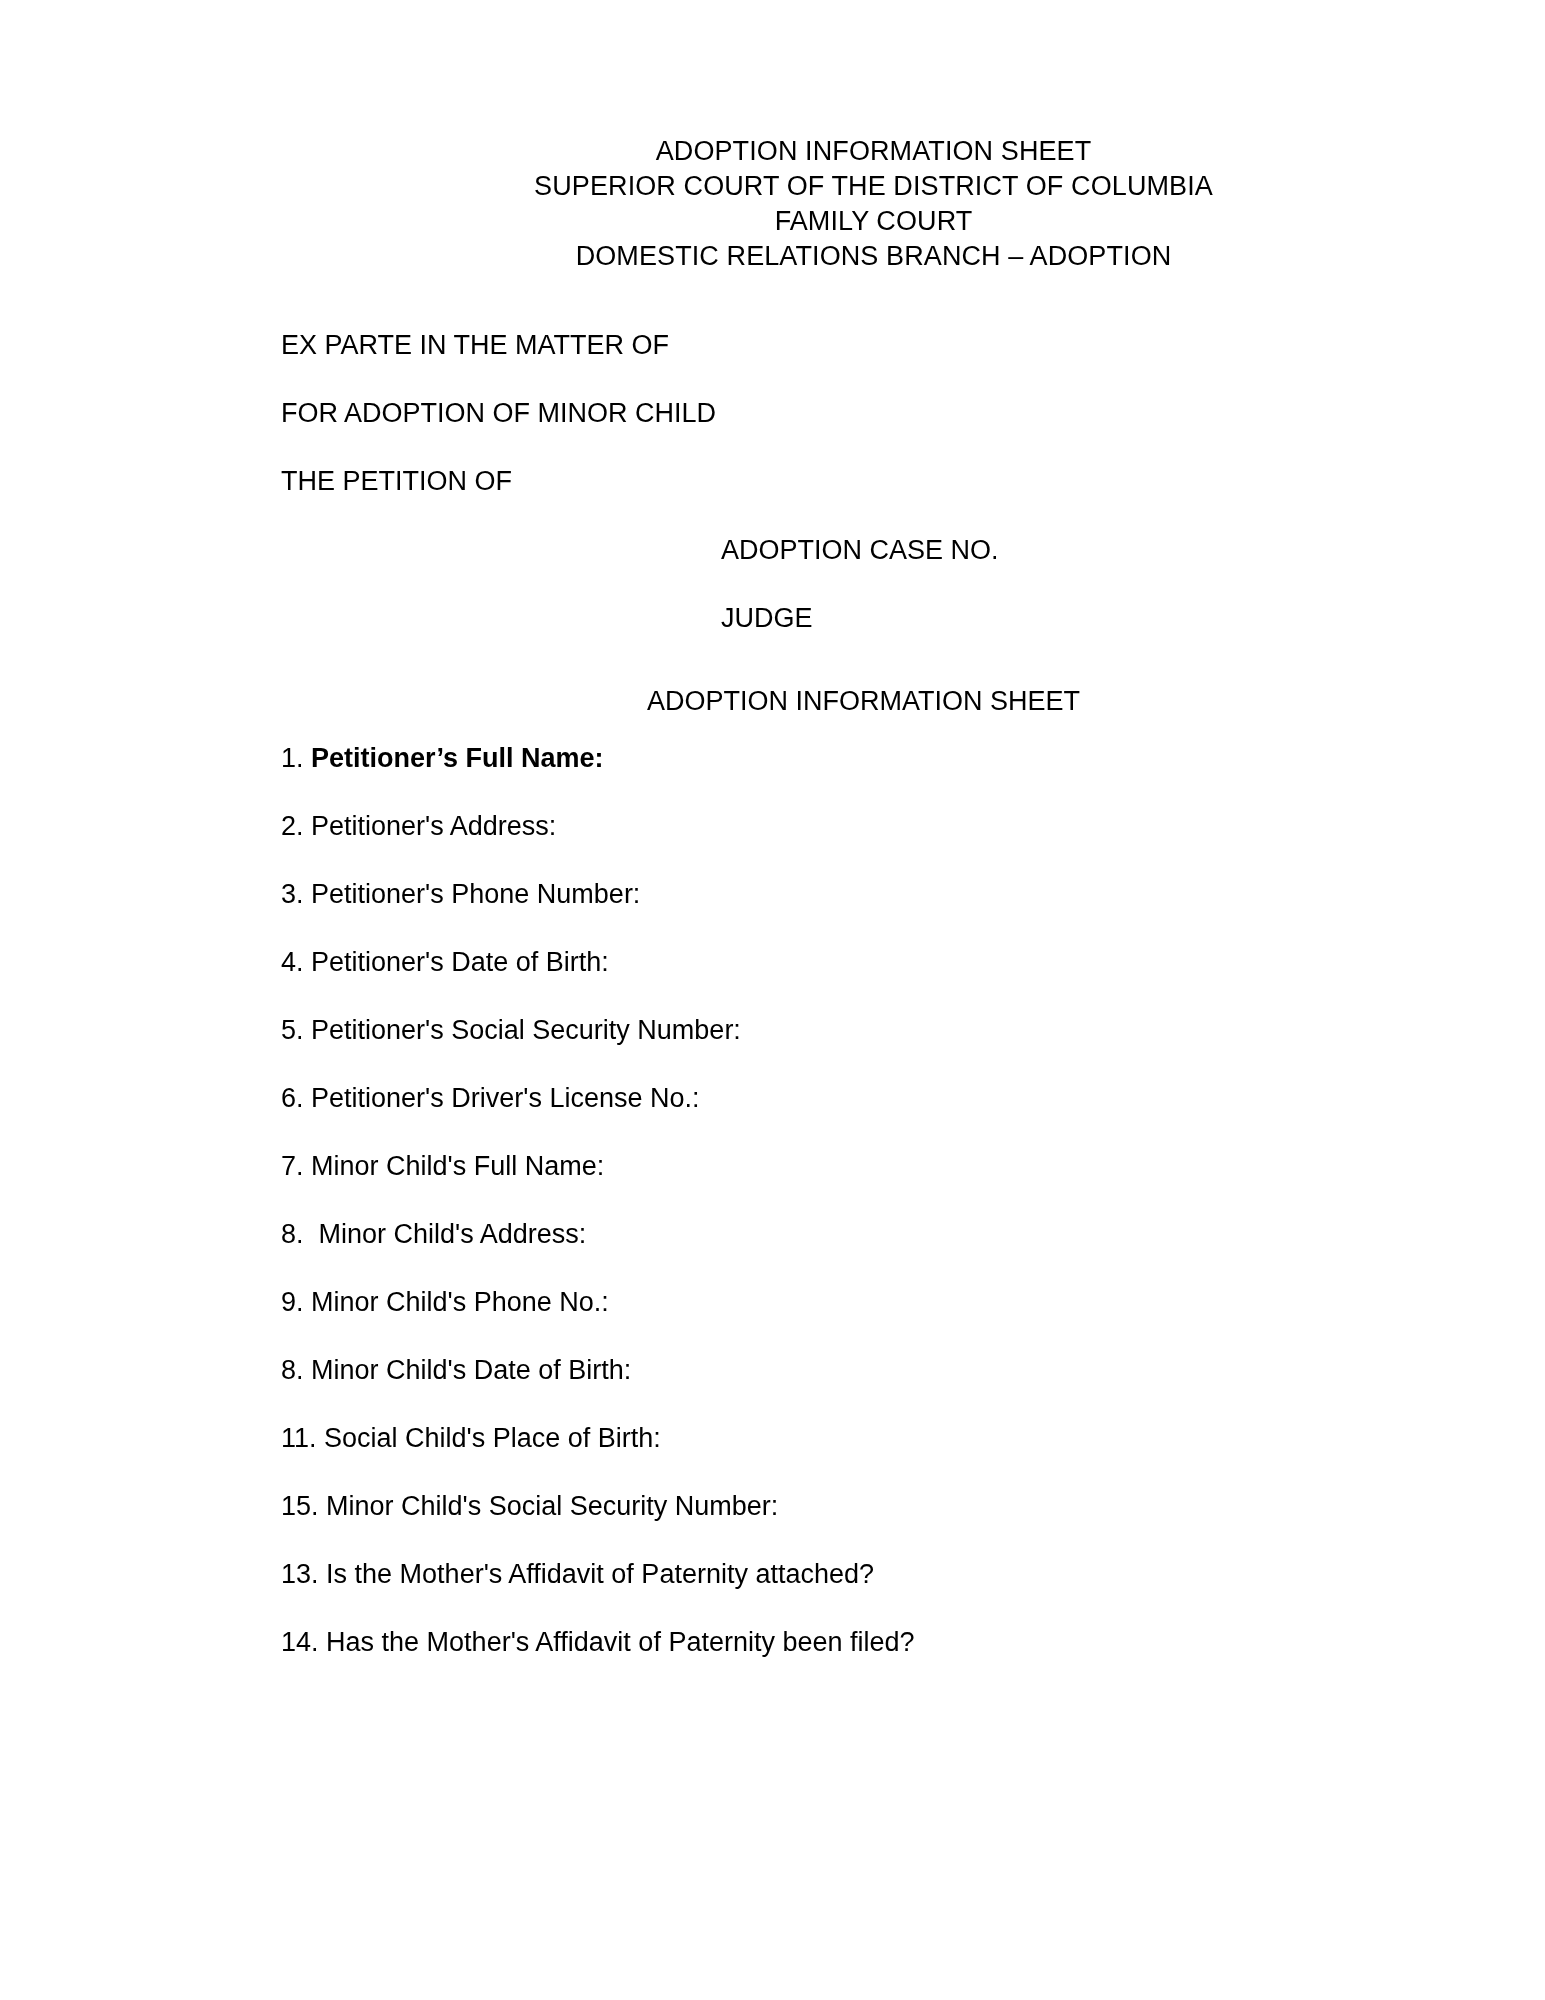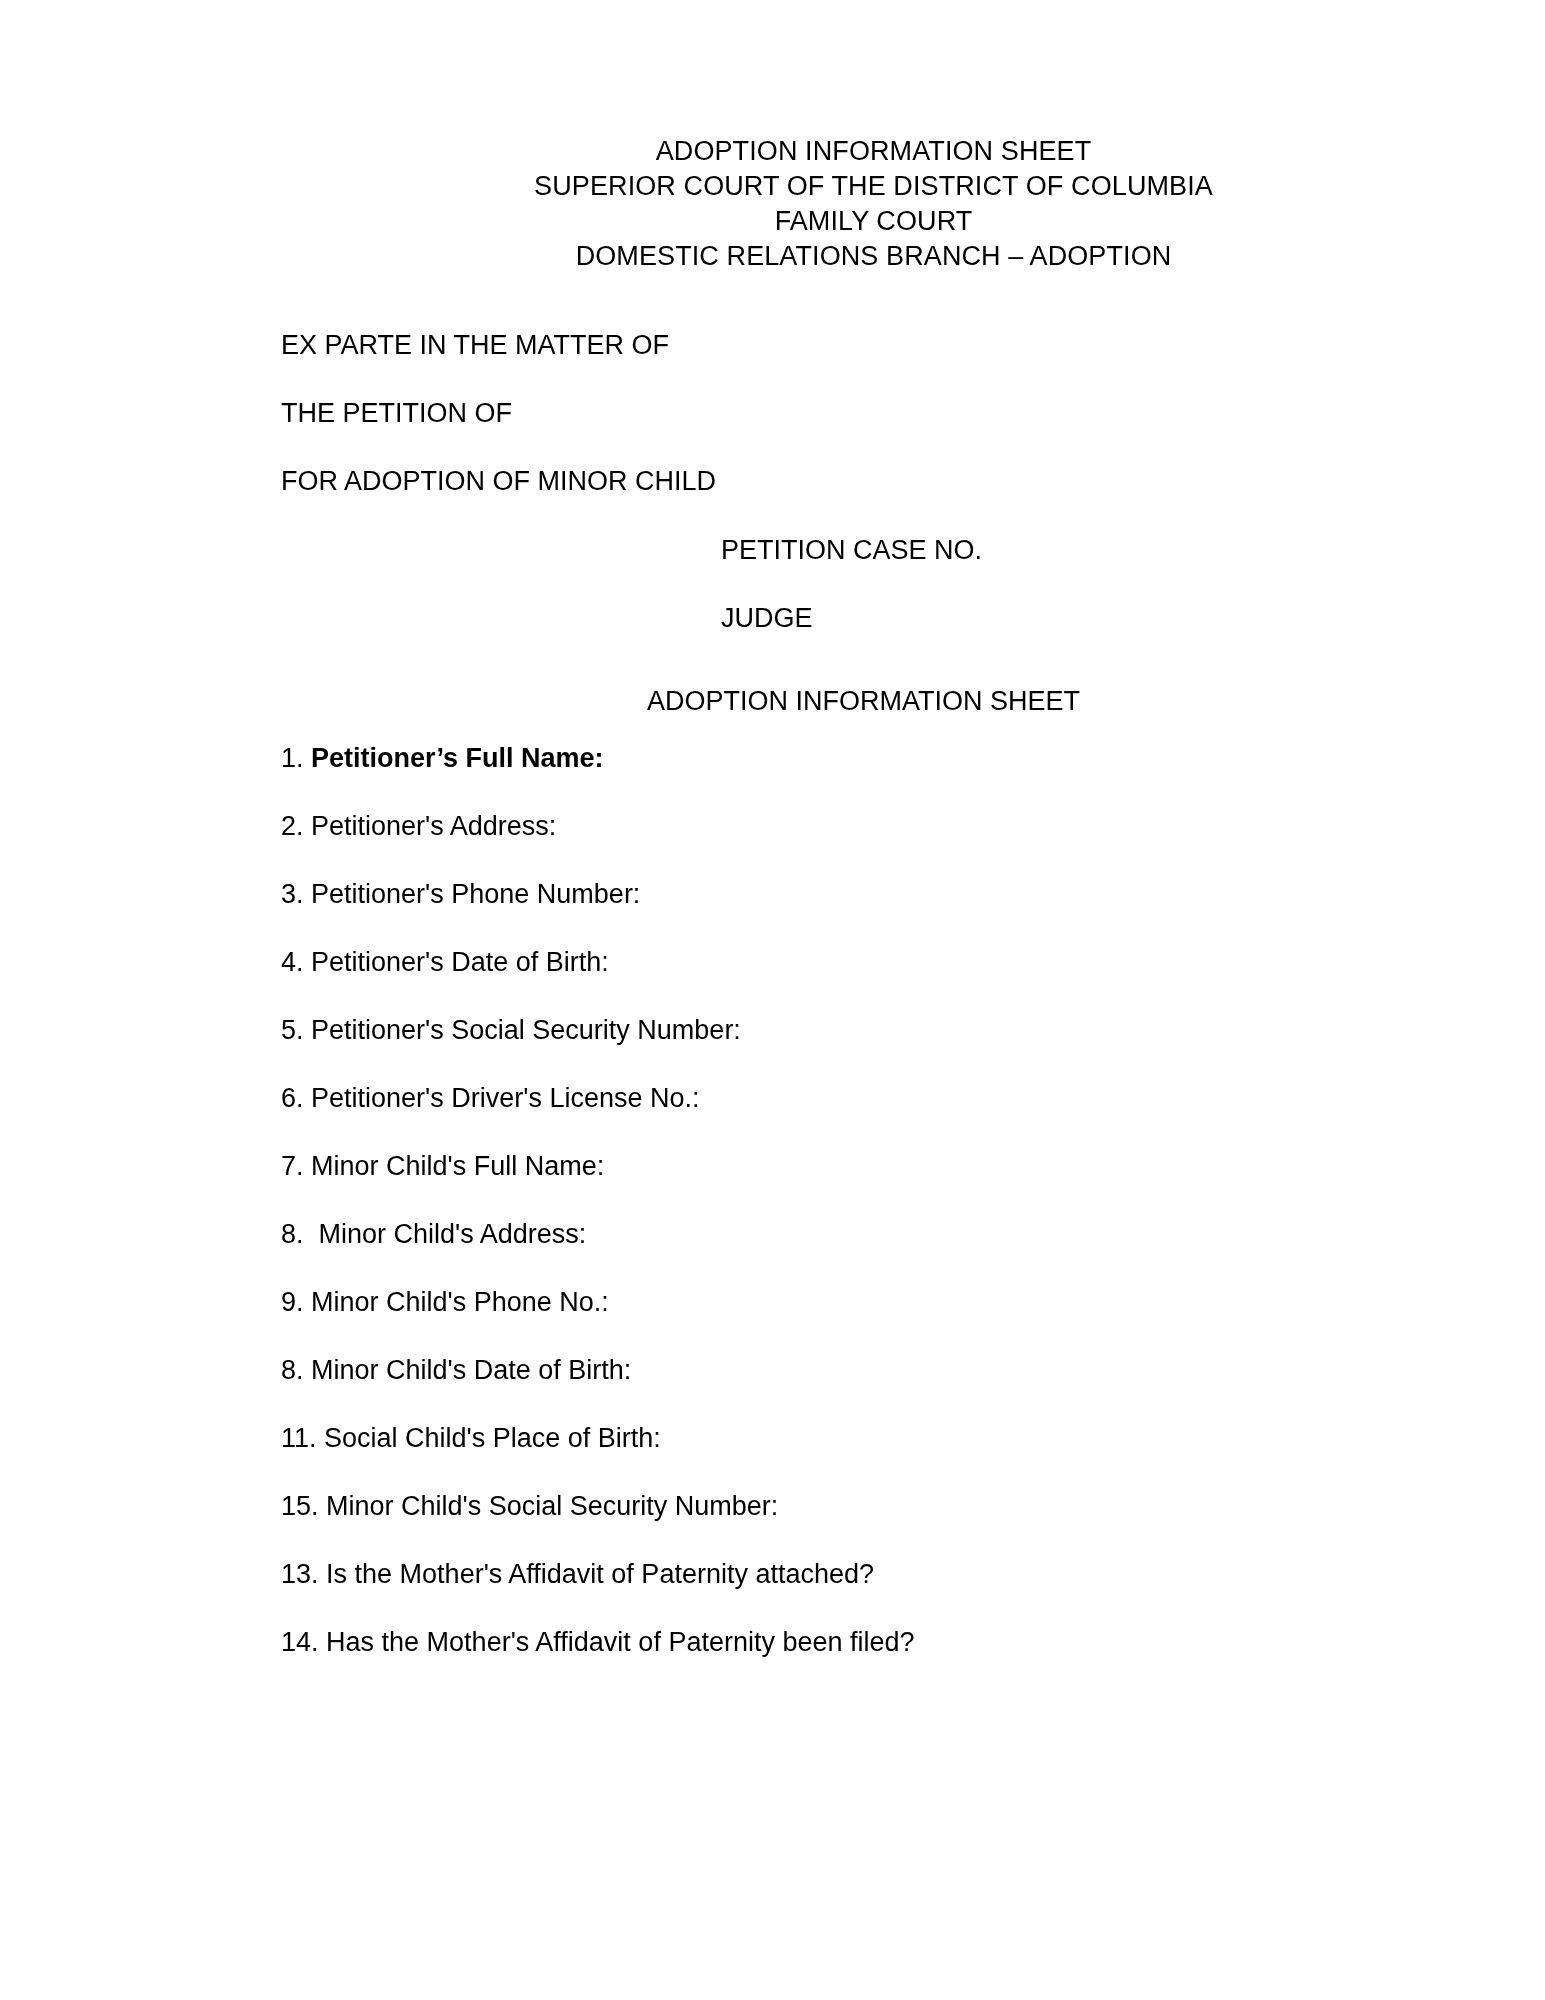--- a/index.html
+++ b/index.html
@@ -96,26 +96,26 @@
 
     <div class="doc-header">
       <div class="hline">ADOPTION INFORMATION SHEET</div>
       <div class="hline">SUPERIOR COURT OF THE DISTRICT OF COLUMBIA</div>
       <div class="hline">FAMILY COURT</div>
       <div class="hline">DOMESTIC RELATIONS BRANCH – ADOPTION</div>
     </div>
 
     <div class="caption">
       <div class="cline">EX PARTE IN THE MATTER OF</div>
+      <div class="cline">FOR ADOPTION OF MINOR CHILD</div>
       <div class="cline">THE PETITION OF</div>
-      <div class="cline">FOR ADOPTION OF MINOR CHILD</div>
     </div>
 
     <div class="case-block">
-      <div class="cline">PETITION CASE NO.</div>
+      <div class="cline">ADOPTION CASE NO.</div>
       <div class="cline">JUDGE</div>
     </div>
 
     <div class="section-title">ADOPTION INFORMATION SHEET</div>
 
     <div class="items">
 
       <div class="item bold"><span class="num">1.</span> <span>Petitioner’s Full Name:</span></div>
 
       <div class="item"><span class="num">2.</span> <span>Petitioner's Address:</span></div>

